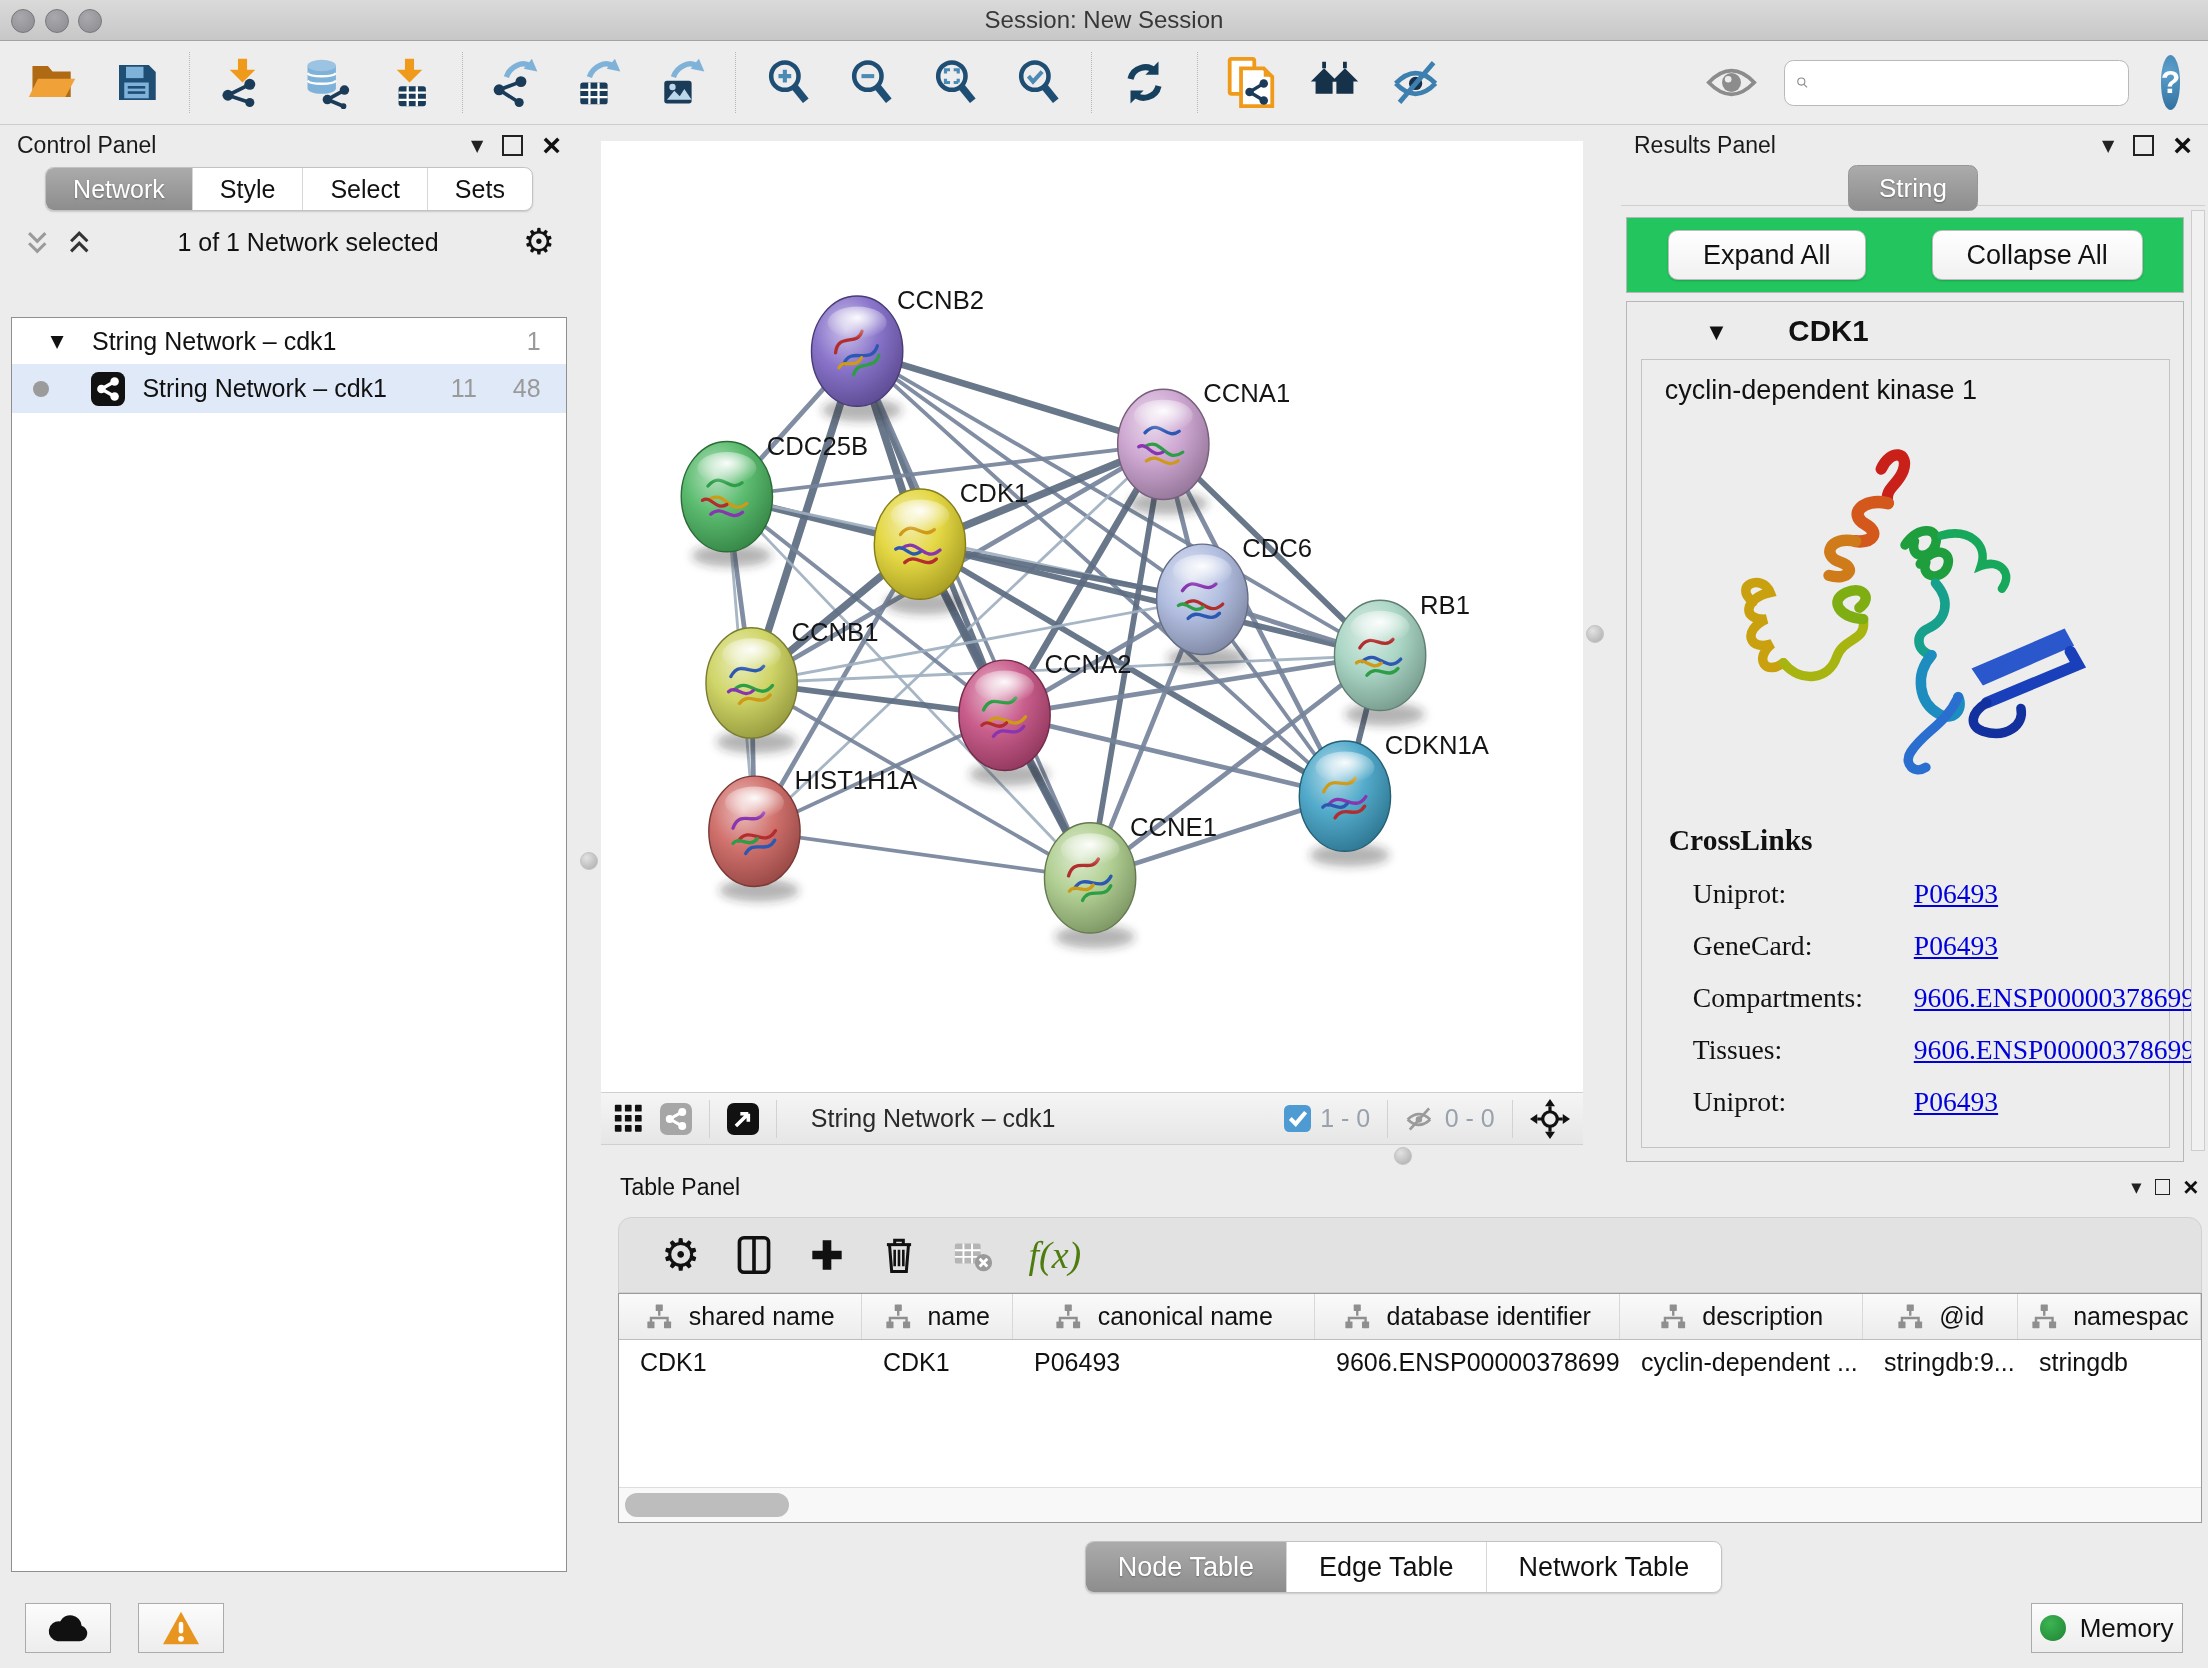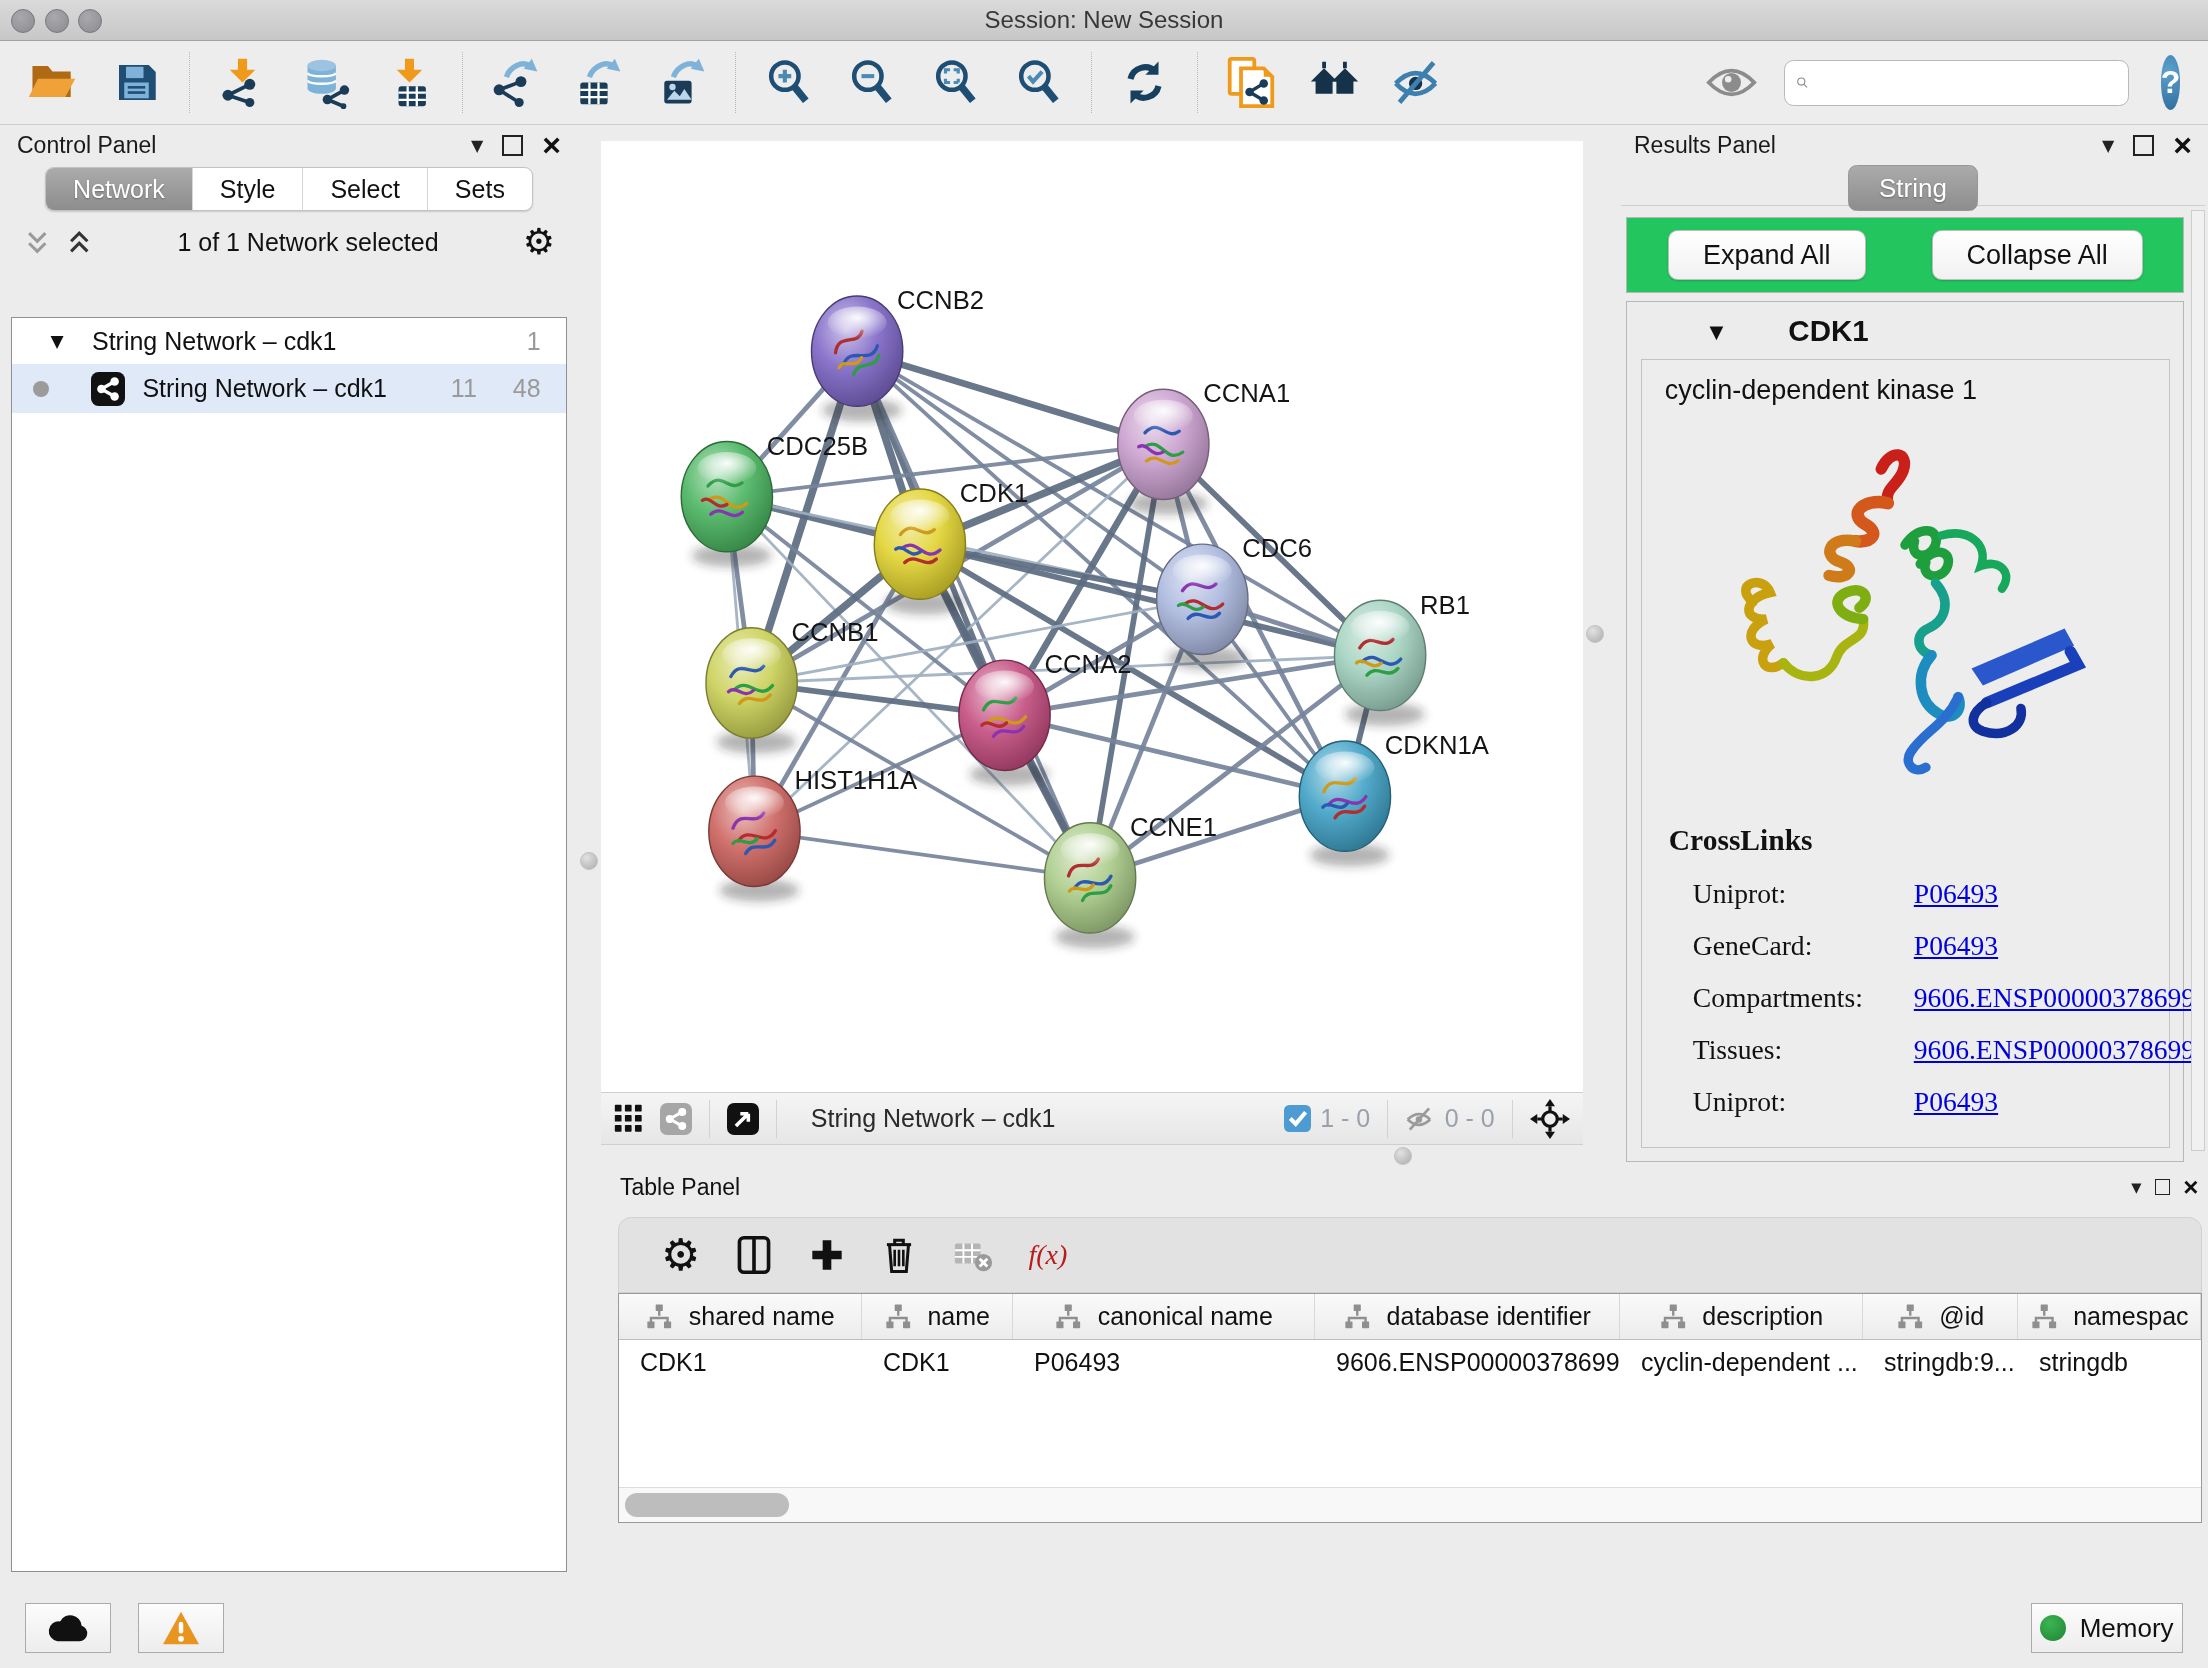--- a/index.html
+++ b/index.html
@@ -70,21 +70,21 @@
   .xl-grid{display:grid;grid-template-columns:221px 1fr;row-gap:20px;padding-left:51px;margin-top:21px;font-size:27.6px;}
   .cl-link{color:#0000dd;text-decoration:underline;}
   
   .table-panel{position:absolute;left:599px;top:1165px;width:1609px;height:442px;}
   .tp-header{display:flex;align-items:center;height:44px;padding:0 9.5px 0 21px;font-size:23px;}
   .tp-header .ph-controls{gap:13.3px;}
   .tp-header .ph-tri{font-size:13.3px}
   .tp-header .ph-float{width:13.3px;height:13.3px;border-width:1.9px}
   .tp-header .ph-close{font-size:26px}
   .tp-toolbar{position:absolute;left:19px;right:5.7px;top:52px;height:76px;background:#e2e2e2;border:1px solid #d0d0d0;border-radius:13.3px 13.3px 0 0;display:flex;align-items:center;gap:34px;padding-left:42px;box-sizing:border-box;}
-  .fx{font-family:"Liberation Serif",serif;font-style:italic;font-size:28px;color:#b91c1c;}
+  .fx{font-family:"Liberation Serif",serif;font-style:italic;font-size:38px;color:#4d7c0f;}
   .tp-table{position:absolute;left:19px;right:5.7px;top:128px;bottom:84px;background:#fff;border:1.9px solid #9a9a9a;overflow:hidden;}
   .tp-head{display:grid;grid-template-columns:243px 151px 302px 305px 243px 155px auto;height:45px;background:linear-gradient(#fafafa,#ececec);border-bottom:1px solid #bdbdbd;}
   .th{display:flex;align-items:center;justify-content:center;gap:15px;font-size:25px;border-right:1px solid #d8d8d8;overflow:hidden;white-space:nowrap;}
   .org-ic{width:28.5px;height:28.5px;flex:none;}
   .org-ic rect{fill:#8f8f8f;}
   .tp-body{display:grid;grid-template-columns:243px 151px 302px 305px 243px 155px auto;height:44px;}
   .td{font-size:25px;padding:7.6px 0 0 21px;overflow:hidden;white-space:nowrap;}
   .tp-scroll{position:absolute;left:21px;right:7.6px;bottom:86px;height:34px;background:#f8f8f8;border-top:1px solid #ddd;}
   .tp-thumb{position:absolute;left:5.7px;top:4.8px;width:164px;height:24px;border-radius:12.4px;background:#bdbdbd;}
   .tp-tabs{position:absolute;left:0;right:0;top:376px;display:flex;justify-content:center;}
@@ -861,20 +861,27 @@
             <div class="td">9606.ENSP00000378699</div>
             <div class="td">cyclin-dependent ...</div>
             <div class="td">stringdb:9...</div>
             <div class="td">stringdb</div>
           </div>
         </div>
       <div class="tp-scroll" style="position:absolute;left:0;right:0;bottom:0;">
           <div class="tp-thumb"></div>
         </div>
     </div>
+    <div class="tp-tabs">
+        <div class="seg-group" id="tp-tabs">
+          <div class="seg seg-selected">Node Table</div>
+          <div class="seg">Edge Table</div>
+          <div class="seg">Network Table</div>
+        </div>
+      </div>
   </div>
 
   <div class="statusbar">
     <div class="sb-btn">
       <svg width="44" height="30" viewBox="0 0 50 34">
           <path d="M13 32h25a9 9 0 0 0 2.5-17.6A13 13 0 0 0 16 9.5A10 10 0 0 0 13 32z" fill="#111"></path>
         </svg>
     </div>
     <div class="sb-btn">
       <svg width="40" height="36" viewBox="0 0 44 40">

